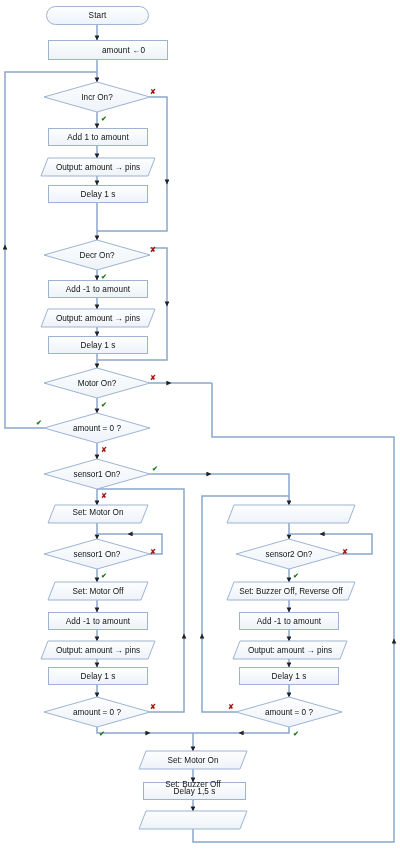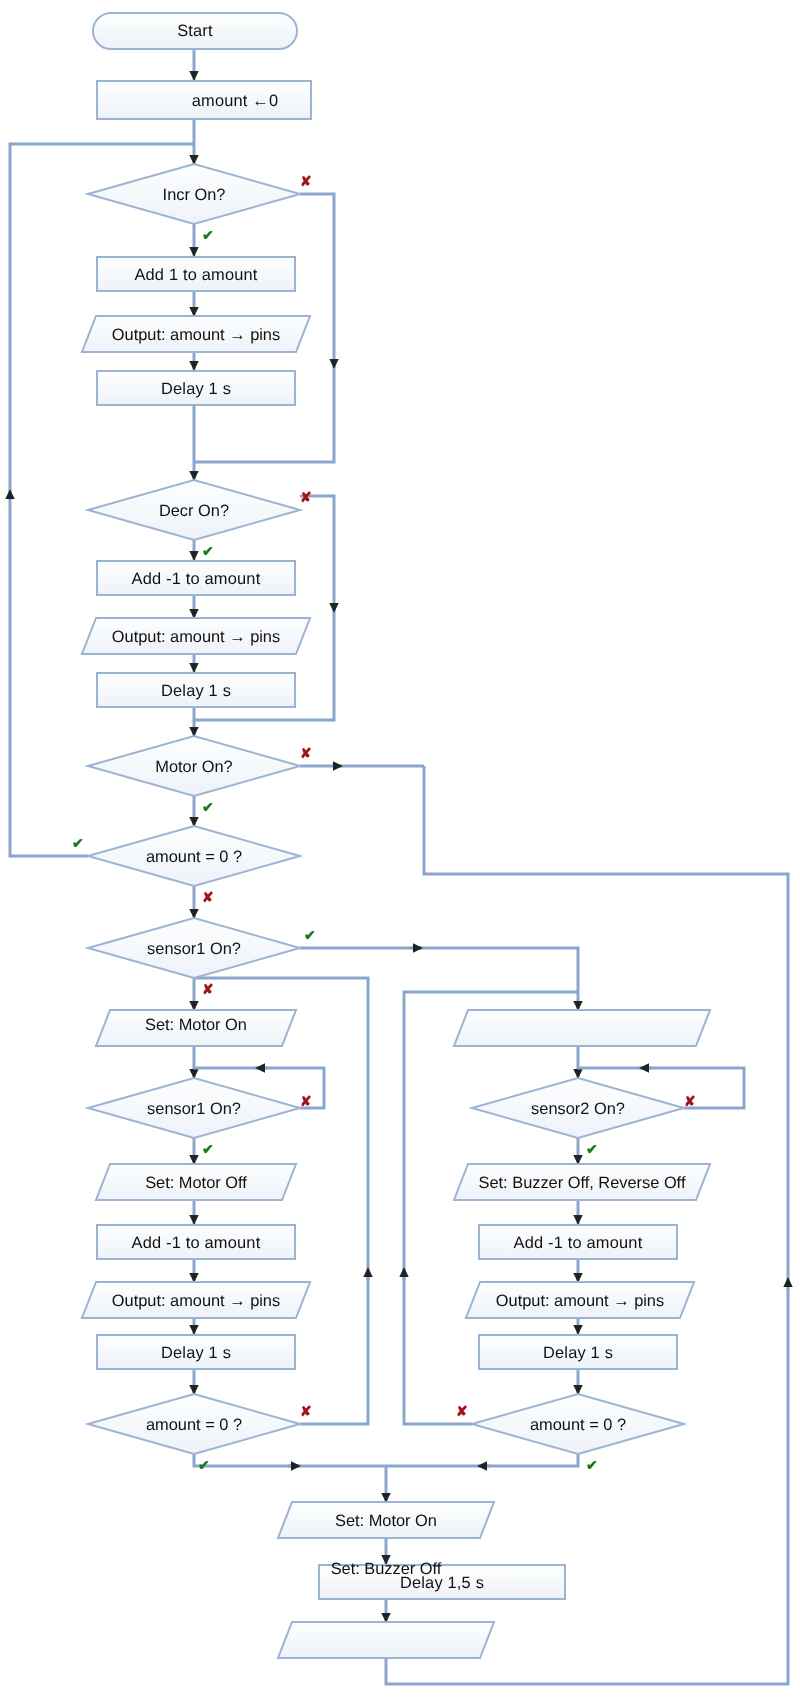--- a/index.html
+++ b/index.html
@@ -144,21 +144,21 @@
       <polygon points="234,505 355,505 348,523 227,523"></polygon>
       <polygon points="234,582 355,582 348,600 227,600"></polygon>
       <polygon points="240,641 347,641 340,659 233,659"></polygon>
       <polygon points="146,751 247,751 240,769 139,769"></polygon>
       <polygon points="146,811 247,811 240,829 139,829"></polygon>
     </g>
   </svg>
 
   <div class="node terminator" style="left:46px;top:6px;width:103px;height:19px;">Start</div>
 
-  <div class="node process" style="left:48px;top:40px;width:108px;height:20px;padding-left:31px;">amount   ←0</div>
+  <div class="node process" style="left:48px;top:40px;width:120px;height:20px;padding-left:31px;">amount   ←0</div>
 
   <div class="dec" style="left:44px;top:82px;width:106px;height:30px;">
     <span class="lbl">Incr    On?</span>
   </div>
   <span class="mark no" style="left:150px;top:88px;">✘</span>
   <span class="mark yes" style="left:101px;top:115px;">✔</span>
 
   <div class="node process" style="left:48px;top:128px;width:100px;height:18px;">Add 1    to amount</div>
 
   <div class="io" style="left:41px;top:158px;width:114px;height:18px;">
@@ -249,19 +249,19 @@
   <div class="dec" style="left:236px;top:697px;width:106px;height:30px;">
     <span class="lbl">amount    = 0    ?</span>
   </div>
   <span class="mark no" style="left:228px;top:703px;">✘</span>
   <span class="mark yes" style="left:293px;top:730px;">✔</span>
 
   <div class="io" style="left:139px;top:751px;width:108px;height:18px;">
     <span class="lbl">Set: Motor On</span>
   </div>
 
-  <div class="node process" style="left:143px;top:782px;width:124px;height:18px;margin-left:16px;">Delay 1,5 s</div>
+  <div class="node process" style="left:143px;top:782px;width:103px;height:18px;">Delay 1,5 s</div>
 
   <div class="io" style="left:139px;top:777px;width:108px;height:15px;text-decoration:underline;">
     <span class="lbl">Set: Buzzer Off</span>
   </div>
 
 </div>
 
 </body></html>

